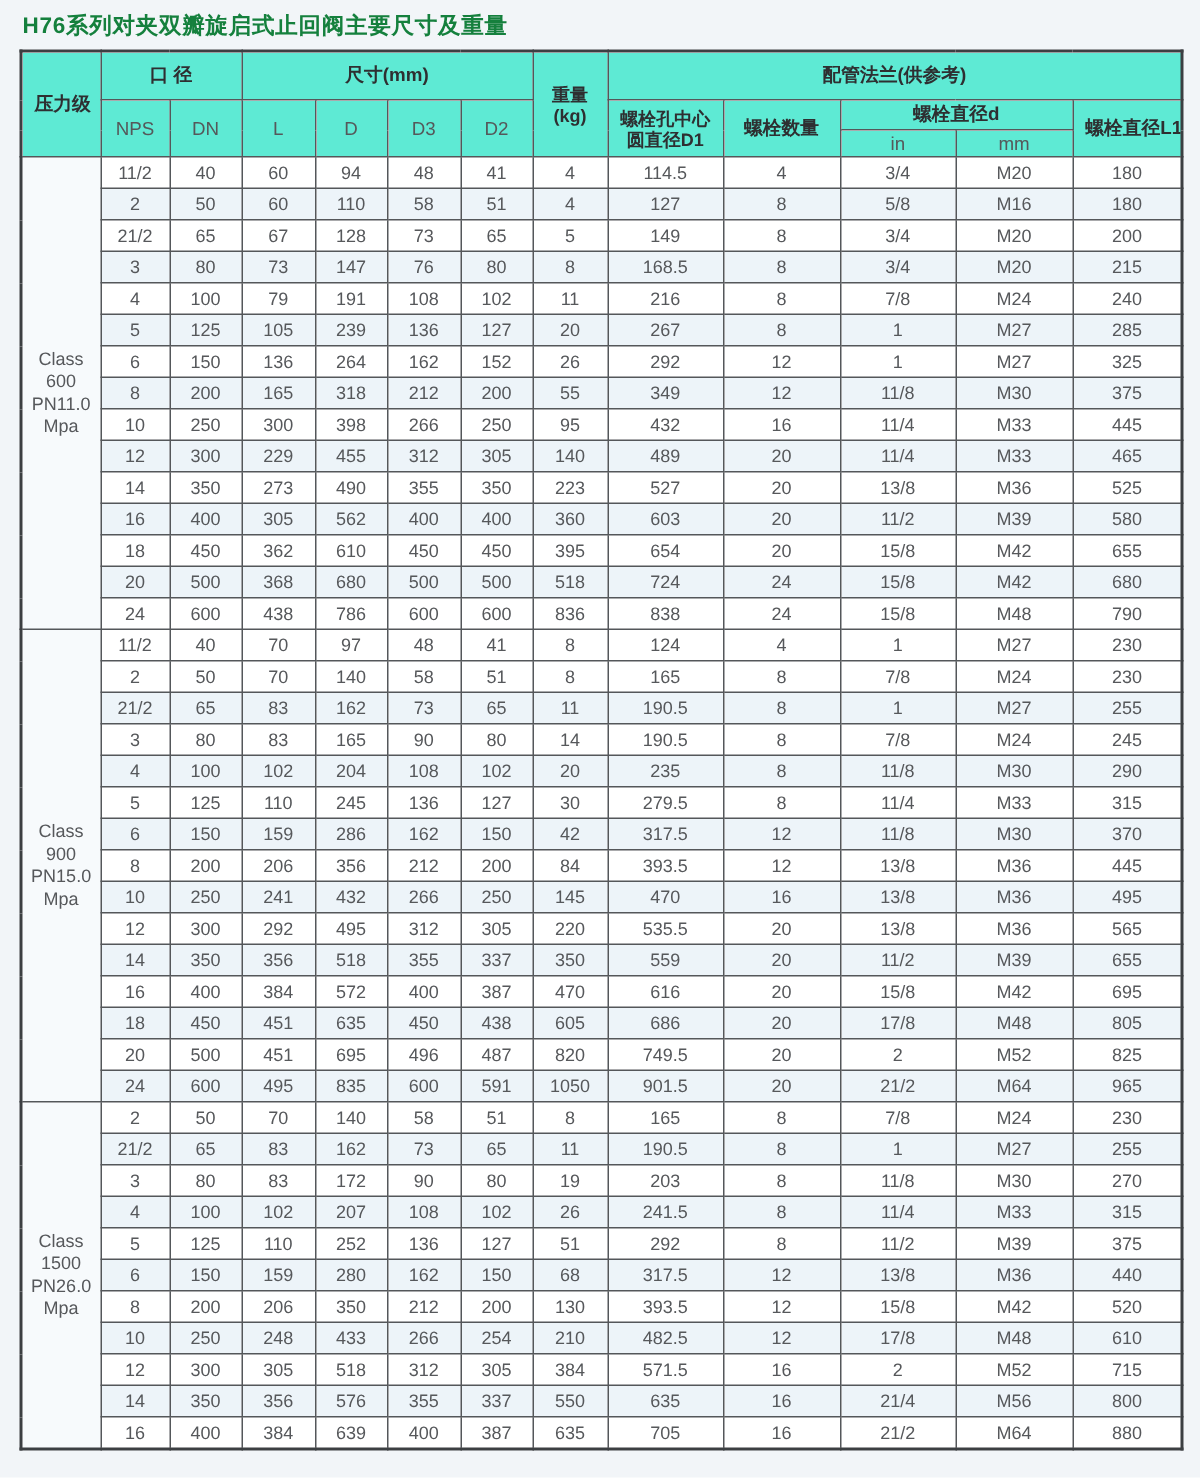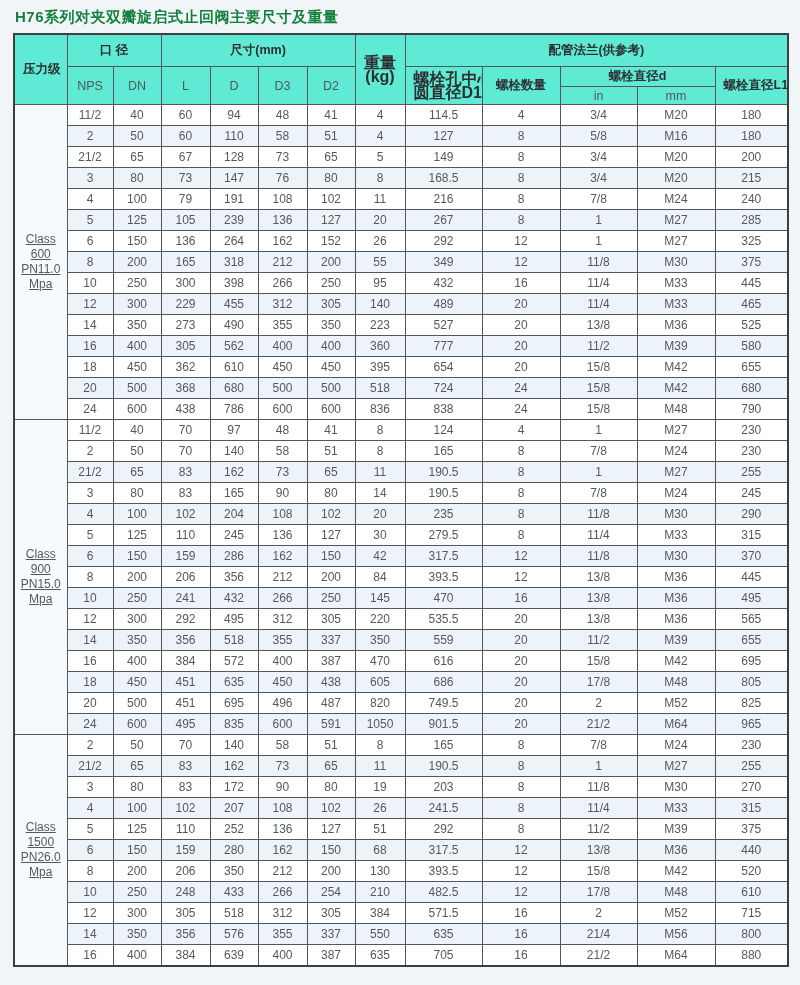--- a/index.html
+++ b/index.html
@@ -22,30 +22,29 @@
     overflow:hidden;white-space:nowrap;
   }
   thead th{
     background:#5eead4;color:#2e2f31;font-size:12.5px;font-weight:bold;
     padding:1px 8px;
   }
   thead tr.h1 th{height:29px;}
   thead tr.h2 th{height:15px;}
   thead tr.h3 th{height:15px;margin-left:48px;}
   thead th.lat{font-weight:normal;color:#55585a;font-size:12.5px;}
-  thead th.two-line{line-height:14px;font-size:16px;text-align:center;}
+  thead th.two-line{line-height:14px;font-size:12px;text-align:center;}
   tbody td{
     font-size:12px;color:#56585b;height:20px;padding:0;line-height:20px;
     background:#ffffff;
   }
   tbody tr.stripe td{background:#edf4f9;}
   tbody td.cls{
     background:#f7fafc;line-height:15px;font-size:12px;color:#56585b;
     white-space:normal;
-    text-decoration:underline;
   }
 </style>
 </head>
 <body>
 
 <div>
   <div class="page-title">H76系列对夹双瓣旋启式止回阀主要尺寸及重量</div>
 
   <table class="spec">
     <colgroup>
@@ -245,21 +244,21 @@
           <td>525</td>
         </tr>
         <tr class="stripe">
           <td>16</td>
           <td>400</td>
           <td>305</td>
           <td>562</td>
           <td>400</td>
           <td>400</td>
           <td>360</td>
-          <td>777</td>
+          <td>603</td>
           <td>20</td>
           <td>11/2</td>
           <td>M39</td>
           <td>580</td>
         </tr>
         <tr>
           <td>18</td>
           <td>450</td>
           <td>362</td>
           <td>610</td>

